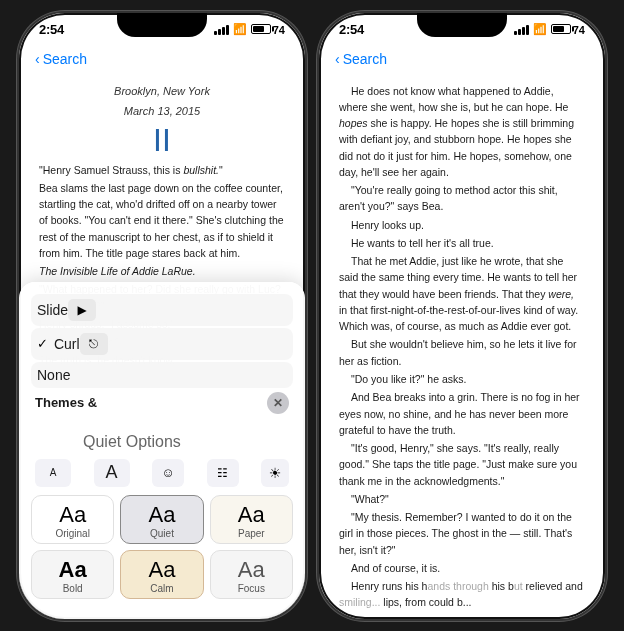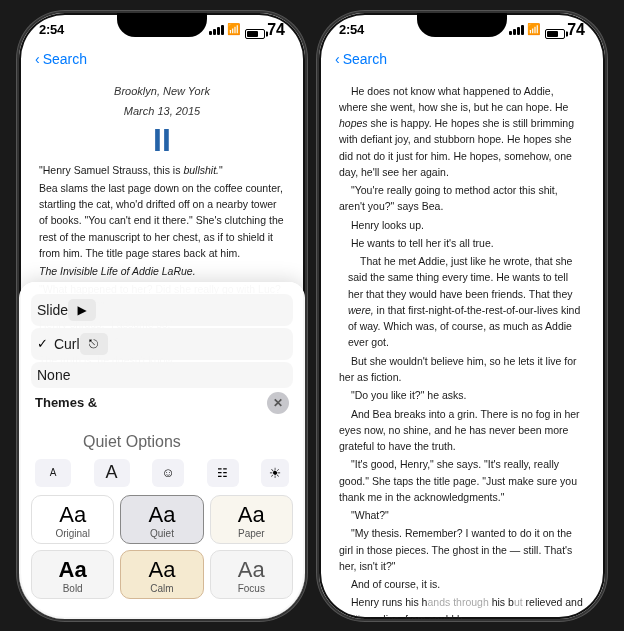--- a/index.html
+++ b/index.html
@@ -83,23 +83,23 @@
     .signal-bars span:nth-child(2) { height: 6px; }
     .signal-bars span:nth-child(3) { height: 8px; }
     .signal-bars span:nth-child(4) { height: 10px; }
 
     .wifi-icon {
       font-size: 11px;
     }
 
     .battery {
       display: flex;
-      align-items: flex-end;
+      align-items: flex-start;
       gap: 2px;
-      font-size: 16px;
+      font-size: 11px;
       font-weight: 600;
     }
     .battery-icon {
       width: 20px;
       height: 10px;
       border: 1.5px solid #000;
       border-radius: 2px;
       position: relative;
       display: flex;
       align-items: center;
@@ -151,21 +151,21 @@
       text-align: center;
       font-style: italic;
       font-size: 11px;
       margin-bottom: 4px;
       color: #333;
     }
 
     .chapter-number {
       text-align: center;
       font-size: 32px;
-      font-weight: 700;
+      font-weight: 400;
       color: #2563a8;
       margin-bottom: 6px;
       line-height: 1;
     }
 
     .book-text {
       font-size: 10.5px;
       line-height: 1.55;
       color: #1a1a1a;
     }
@@ -524,21 +524,21 @@
         <span>Search</span>
       </div>
     </div>
 
     <div class="book-content" style="font-size:10.5px; line-height:1.55;">
       <div class="book-text">
         <p style="text-indent:12px;">He does not know what happened to Addie, where she went, how she is, but he can hope. He <em>hopes</em> she is happy. He hopes she is still brimming with defiant joy, and stubborn hope. He hopes she did not do it just for him. He hopes, somehow, one day, he'll see her again.</p>
         <p style="text-indent:12px;">"You're really going to method actor this shit, aren't you?" says Bea.</p>
         <p style="text-indent:12px;">Henry looks up.</p>
         <p style="text-indent:12px;">He wants to tell her it's all true.</p>
-        <p style="text-indent:12px;margin-left:9px;">That he met Addie, just like he wrote, that she said the same thing every time. He wants to tell her that they would have been friends. That they <em>were,</em> in that first-night-of-the-rest-of-our-lives kind of way. Which was, of course, as much as Addie ever got.</p>
+        <p style="text-indent:12px;">That he met Addie, just like he wrote, that she said the same thing every time. He wants to tell her that they would have been friends. That they <em>were,</em> in that first-night-of-the-rest-of-our-lives kind of way. Which was, of course, as much as Addie ever got.</p>
         <p style="text-indent:12px;">But she wouldn't believe him, so he lets it live for her as fiction.</p>
         <p style="text-indent:12px;">"Do you like it?" he asks.</p>
         <p style="text-indent:12px;">And Bea breaks into a grin. There is no fog in her eyes now, no shine, and he has never been more grateful to have the truth.</p>
         <p style="text-indent:12px;">"It's good, Henry," she says. "It's really, really good." She taps the title page. "Just make sure you thank me in the acknowledgments."</p>
         <p style="text-indent:12px;">"What?"</p>
         <p style="text-indent:12px;">"My thesis. Remember? I wanted to do it on the girl in those pieces. The ghost in the — still. That's her, isn't it?"</p>
         <p style="text-indent:12px;">And of course, it is.</p>
         <p style="text-indent:12px;">Henry runs his h<span style="opacity:0.4">ands through</span> his b<span style="opacity:0.4">ut</span> relieved and <span style="opacity:0.4;">smiling...</span> lips, from could b...</p>
       </div>
     </div>

